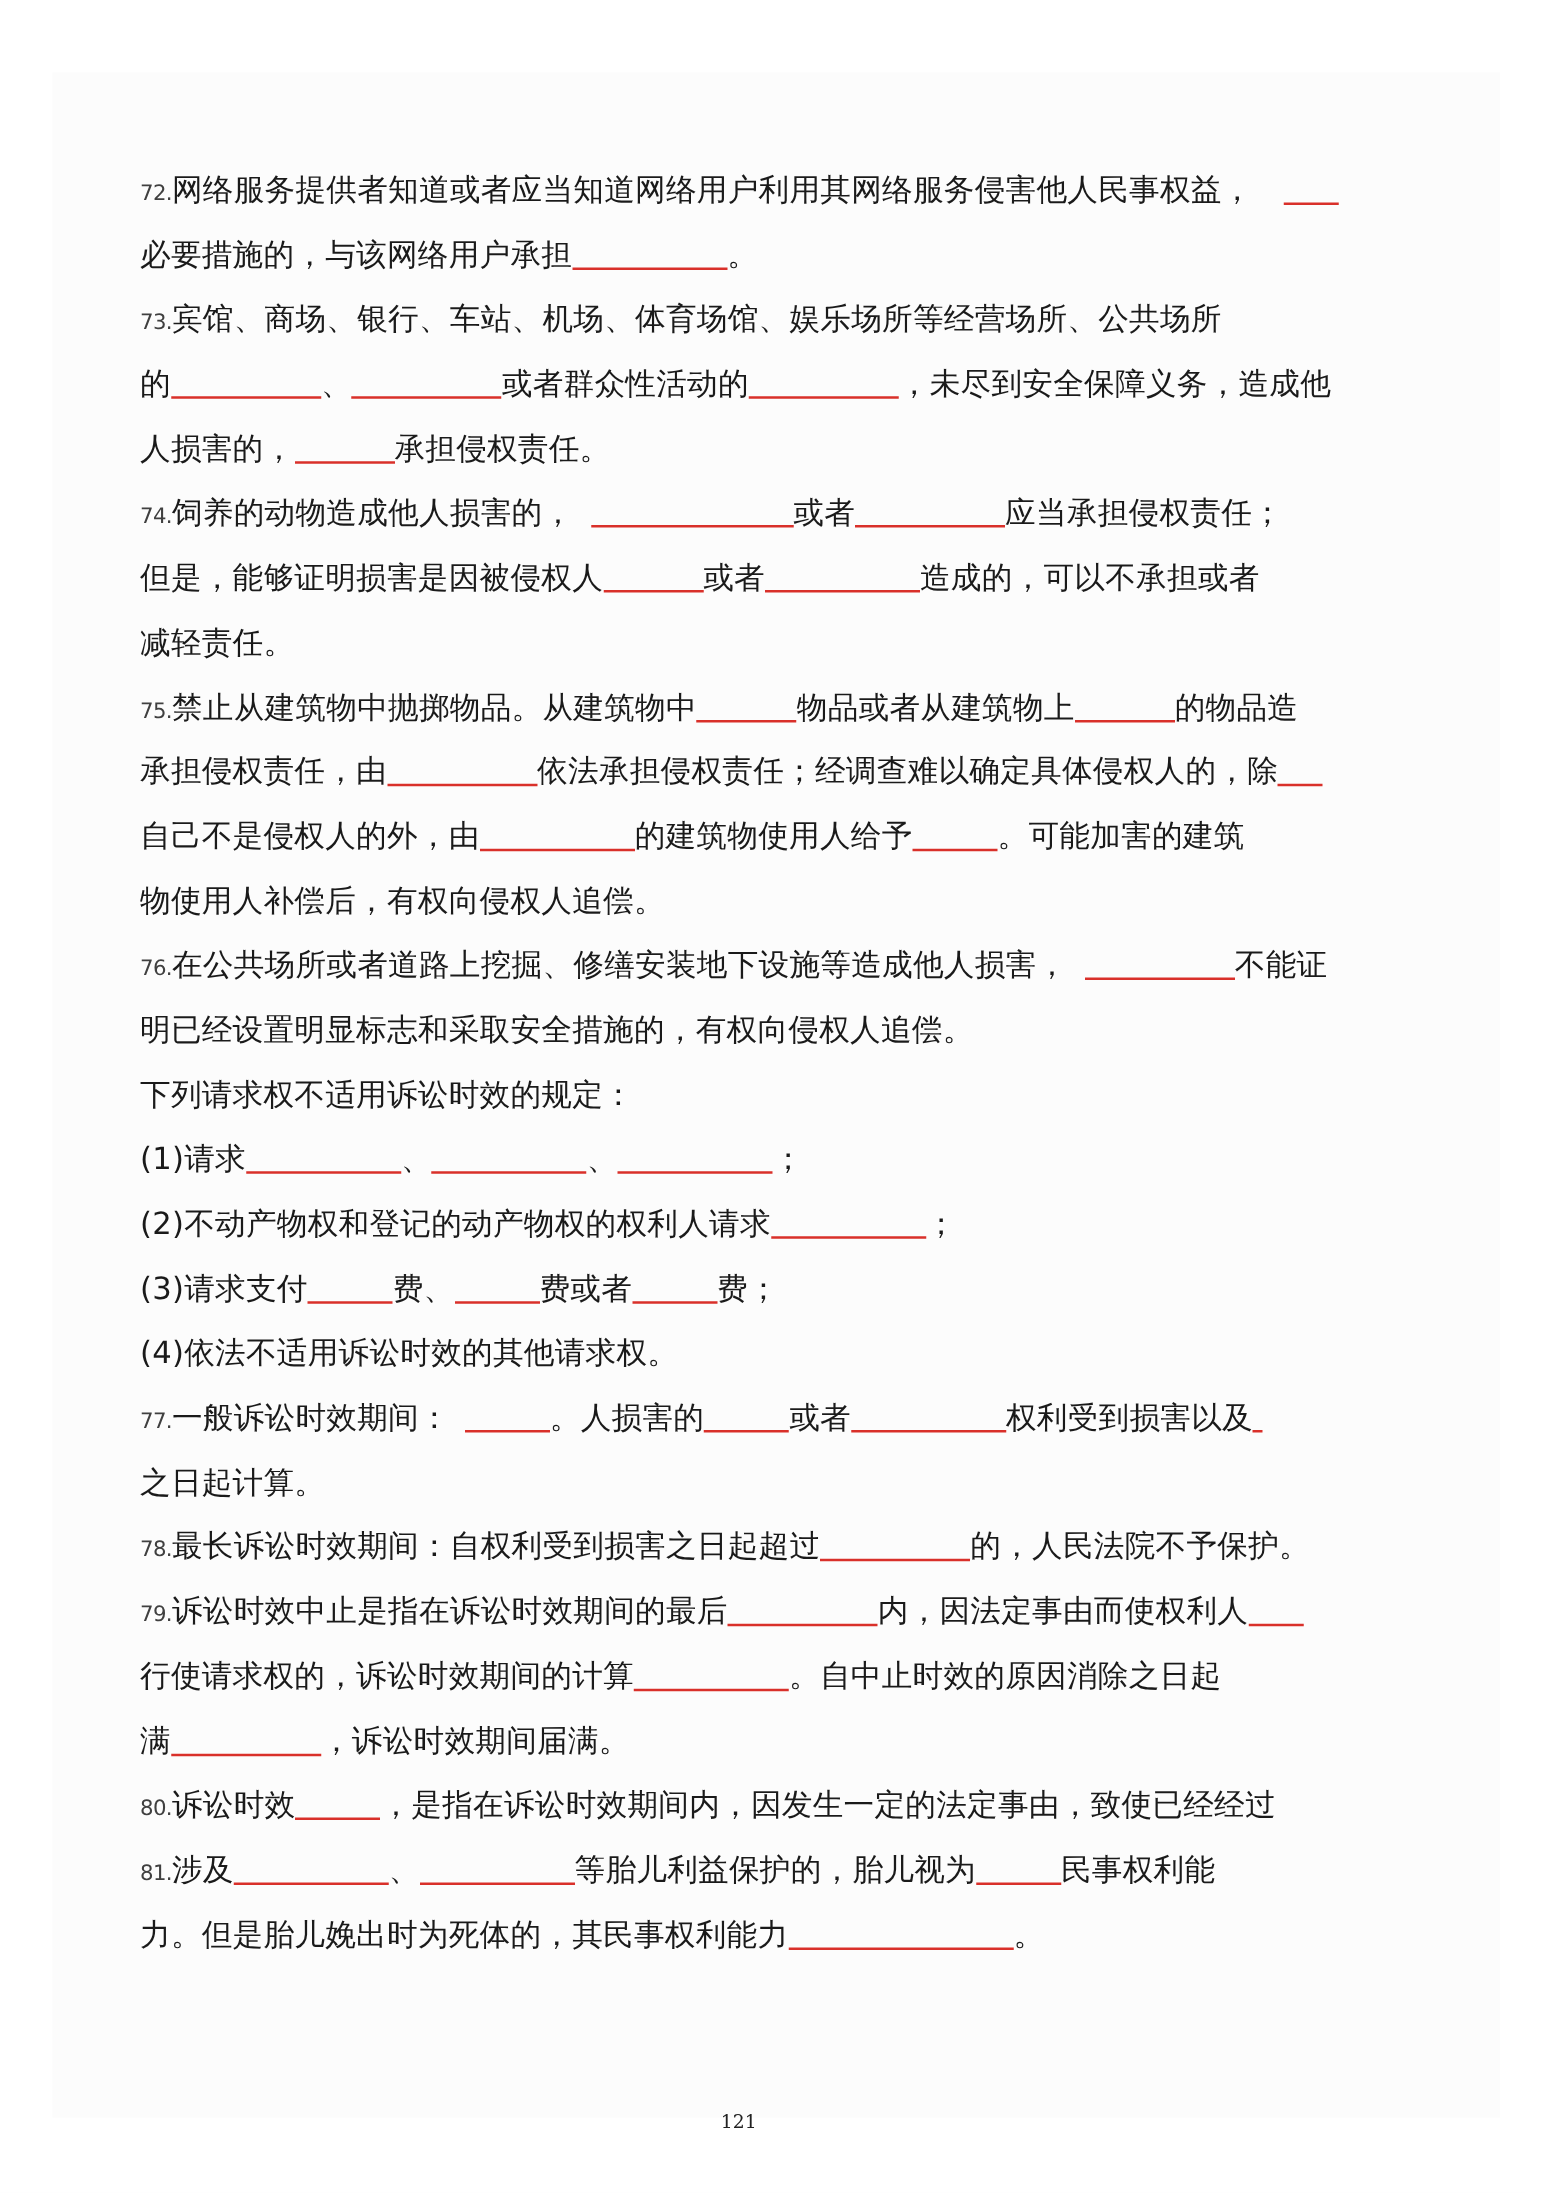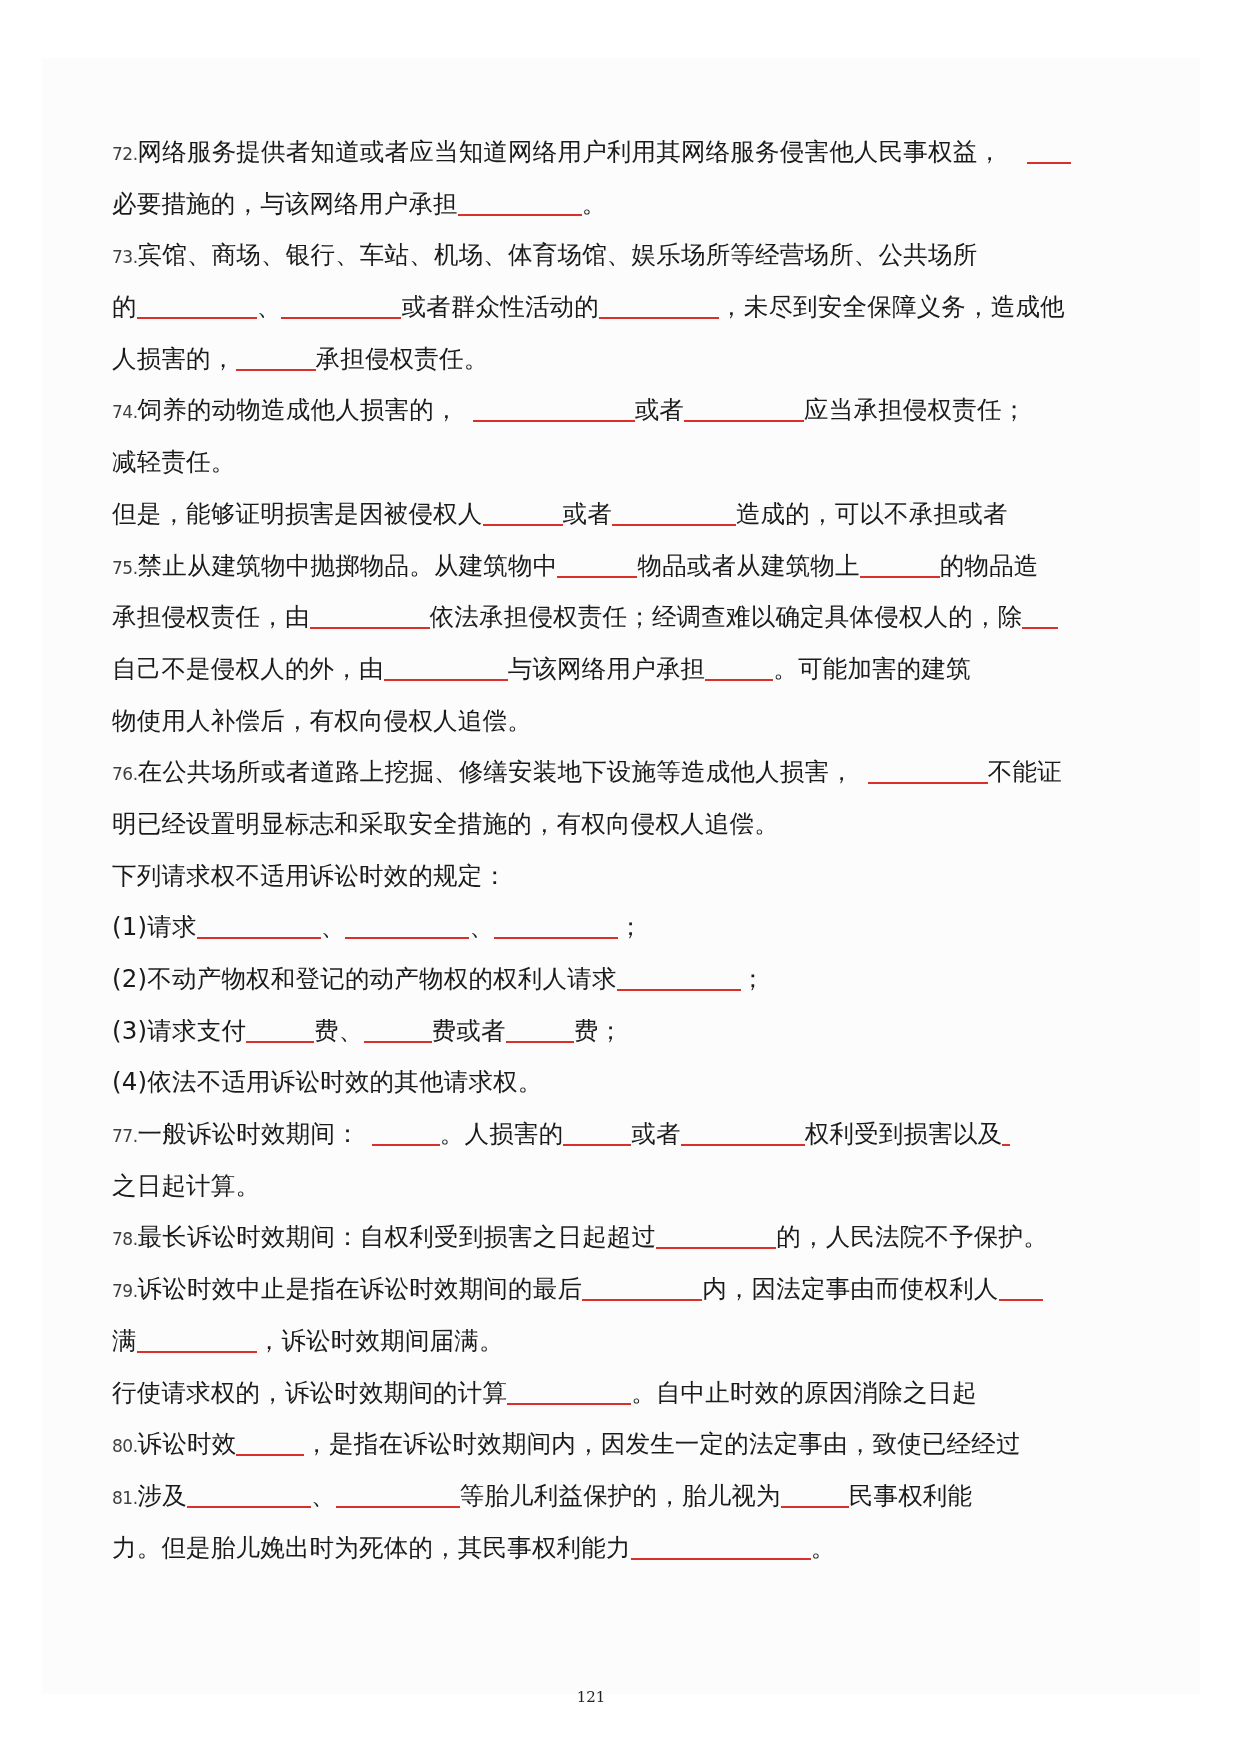--- a/index.html
+++ b/index.html
@@ -37,44 +37,44 @@
 <div class="content">
 
   <div class="line"><span class="num">72.</span><span>网络服务提供者知道或者应当知道网络用户利用其网络服务侵害他人民事权益，</span> <span class="blank w3"></span></div>
   <div class="line"><span>必要措施的，与该网络用户承担</span><span class="blank w10"></span><span>。</span></div>
 
   <div class="line"><span class="num">73.</span><span>宾馆、商场、银行、车站、机场、体育场馆、娱乐场所等经营场所、公共场所</span></div>
   <div class="line"><span>的</span><span class="blank w8"></span><span>、</span><span class="blank w8"></span><span>或者群众性活动的</span><span class="blank w8"></span><span>，未尽到安全保障义务，造成他</span></div>
   <div class="line"><span>人损害的，</span><span class="blank w6"></span><span>承担侵权责任。</span></div>
 
   <div class="line"><span class="num">74.</span><span>饲养的动物造成他人损害的，</span><span class="blank w9" style="margin-left:14px"></span><span>或者</span><span class="blank w8"></span><span>应当承担侵权责任；</span></div>
+  <div class="line"><span>但是，能够证明损害是因被侵权人</span><span class="blank w6"></span><span>或者</span><span class="blank w10"></span><span>造成的，可以不承担或者</span></div>
   <div class="line"><span>减轻责任。</span></div>
-  <div class="line"><span>但是，能够证明损害是因被侵权人</span><span class="blank w6"></span><span>或者</span><span class="blank w10"></span><span>造成的，可以不承担或者</span></div>
 
   <div class="line"><span class="num">75.</span><span>禁止从建筑物中抛掷物品。从建筑物中</span><span class="blank w6"></span><span>物品或者从建筑物上</span><span class="blank w6"></span><span>的物品造</span></div>
   <div class="line"><span>承担侵权责任，由</span><span class="blank w8"></span><span>依法承担侵权责任；经调查难以确定具体侵权人的，除</span><span class="blank w1"></span></div>
-  <div class="line"><span>自己不是侵权人的外，由</span><span class="blank w10"></span><span>与该网络用户承担</span><span class="blank w5"></span><span>。可能加害的建筑</span></div>
+  <div class="line"><span>自己不是侵权人的外，由</span><span class="blank w10"></span><span>的建筑物使用人给予</span><span class="blank w5"></span><span>。可能加害的建筑</span></div>
   <div class="line"><span>物使用人补偿后，有权向侵权人追偿。</span></div>
 
   <div class="line"><span class="num">76.</span><span>在公共场所或者道路上挖掘、修缮安装地下设施等造成他人损害，</span><span class="blank w8" style="margin-left:14px"></span><span>不能证</span></div>
   <div class="line"><span>明已经设置明显标志和采取安全措施的，有权向侵权人追偿。</span></div>
   <div class="line"><span>下列请求权不适用诉讼时效的规定：</span></div>
   <div class="line"><span>(1)请求</span><span class="blank w10"></span><span>、</span><span class="blank w10"></span><span>、</span><span class="blank w10"></span><span>；</span></div>
   <div class="line"><span>(2)不动产物权和登记的动产物权的权利人请求</span><span class="blank w10"></span><span>；</span></div>
   <div class="line"><span>(3)请求支付</span><span class="blank w5"></span><span>费、</span><span class="blank w5"></span><span>费或者</span><span class="blank w5"></span><span>费；</span></div>
   <div class="line"><span>(4)依法不适用诉讼时效的其他请求权。</span></div>
 
   <div class="line"><span class="num">77.</span><span>一般诉讼时效期间：</span><span class="blank w5" style="margin-left:12px"></span><span>。人损害的</span><span class="blank w5"></span><span>或者</span><span class="blank w10"></span><span>权利受到损害以及</span><span class="blank" style="width:8px"></span></div>
   <div class="line"><span>之日起计算。</span></div>
 
   <div class="line"><span class="num">78.</span><span>最长诉讼时效期间：自权利受到损害之日起超过</span><span class="blank w8"></span><span>的，人民法院不予保护。</span></div>
 
   <div class="line"><span class="num">79.</span><span>诉讼时效中止是指在诉讼时效期间的最后</span><span class="blank w8"></span><span>内，因法定事由而使权利人</span><span class="blank w3"></span></div>
+  <div class="line"><span>行使请求权的，诉讼时效期间的计算</span><span class="blank w10"></span><span>。自中止时效的原因消除之日起</span></div>
   <div class="line"><span>满</span><span class="blank w8"></span><span>，诉讼时效期间届满。</span></div>
-  <div class="line"><span>行使请求权的，诉讼时效期间的计算</span><span class="blank w10"></span><span>。自中止时效的原因消除之日起</span></div>
 
   <div class="line"><span class="num">80.</span><span>诉讼时效</span><span class="blank w5"></span><span>，是指在诉讼时效期间内，因发生一定的法定事由，致使已经经过</span></div>
 
   <div class="line"><span class="num">81.</span><span>涉及</span><span class="blank w10"></span><span>、</span><span class="blank w10"></span><span>等胎儿利益保护的，胎儿视为</span><span class="blank w5"></span><span>民事权利能</span></div>
   <div class="line"><span>力。但是胎儿娩出时为死体的，其民事权利能力</span><span class="blank w12"></span><span>。</span></div>
 
 </div>
 
 <div class="page-number">121</div>
 

